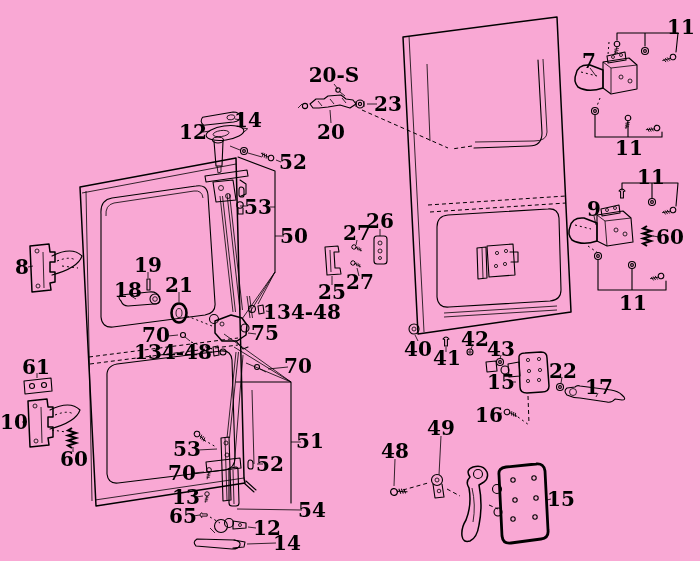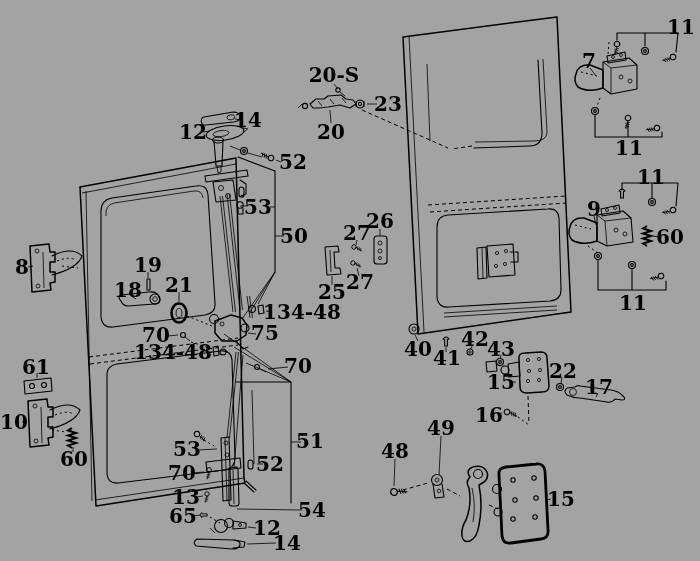--- a/index.html
+++ b/index.html
@@ -1,16 +1,16 @@
 <!DOCTYPE html>
 <html><head>
 <meta charset="utf-8">
 <style>
   html,body{margin:0;padding:0;background:#fff;}
-  .stage{position:relative;width:700px;height:561px;background:#a3a3a3;overflow:hidden;
+  .stage{position:relative;width:700px;height:561px;background:#f9a8d4;overflow:hidden;
          font-family:"DejaVu Serif",serif;}
   svg{display:block;}
   .ln{stroke:#000;fill:none;stroke-width:1.1;stroke-linecap:round;stroke-linejoin:round;}
   .ln2{stroke:#000;fill:none;stroke-width:1.5;stroke-linecap:round;stroke-linejoin:round;}
   .thin{stroke:#000;fill:none;stroke-width:0.8;}
   .bold{stroke:#000;fill:none;stroke-width:2.8;stroke-linejoin:round;}
   .dash{stroke:#000;fill:none;stroke-width:1;stroke-dasharray:4 3;}
   .dot{stroke:#000;fill:none;stroke-width:1;stroke-dasharray:2 3;}
   .lbl{font-family:"DejaVu Serif",serif;font-weight:bold;font-size:20px;fill:#000;
        text-anchor:middle;}

